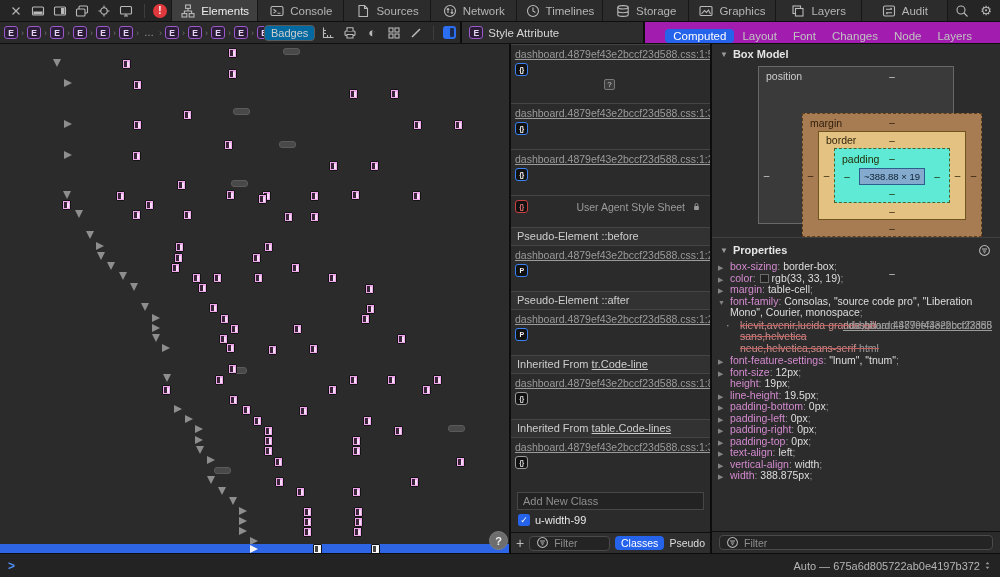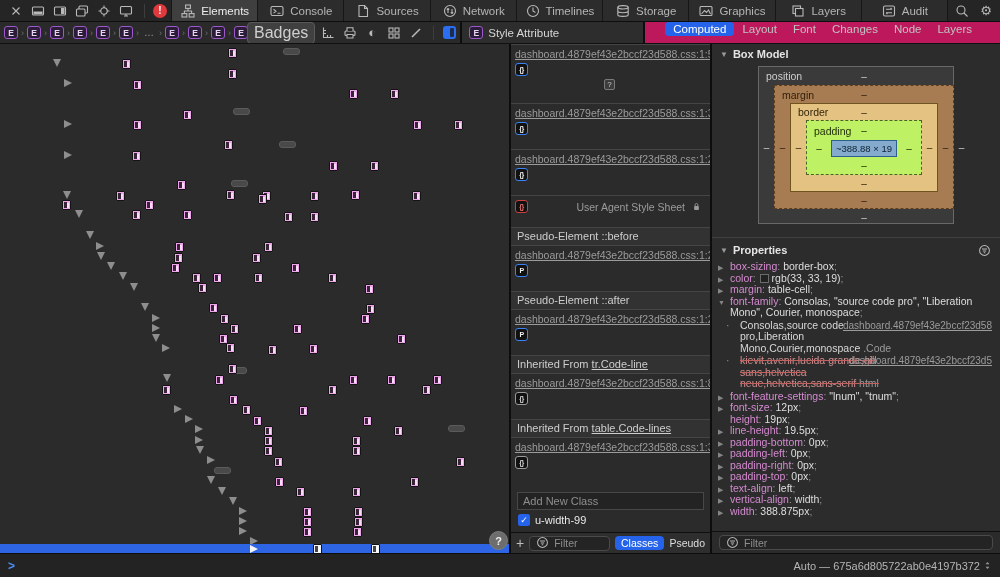--- a/index.html
+++ b/index.html
@@ -24,28 +24,28 @@
   #toolbar-right { display:flex; align-items:center; padding:0 6px; gap:8px; border-left:1px solid #171717; }
 
   
   #row2 { height:22px; display:flex; background:#2a2a2a; border-bottom:1px solid #101010; }
   #breadcrumb-bar { width:511px; display:flex; align-items:center; padding:0 4px; border-right:2px solid #0d0d0d; overflow:hidden; }
   .ebadge { width:14px; height:13px; border:1px solid #9b59c9; border-radius:3px; background:#2b1d38;
     color:#e6d3f2; font-size:8.5px; font-weight:700; display:inline-flex; align-items:center; justify-content:center; flex:none; }
   .bsep { color:#6e6e6e; font-size:9px; margin:0 3px; flex:none; }
   .bell { color:#9a9a9a; font-size:10px; margin:0 2px; flex:none; }
   #crumb-right { margin-left:auto; display:flex; align-items:center; gap:5px; }
-  #badges-button { border:1px solid #5a5a5a; background:#404040; border-radius:4px; color:#cfcfcf;
-    font-size:16px; padding:1px 6px; }
+  #badges-button { border:1px solid #5a5a5a; background:#0369a1; border-radius:4px; color:#cfcfcf;
+    font-size:11px; padding:1px 6px; }
   #inspect-icon { width:13px; height:13px; border-radius:3px; background:#2b6ef2; position:relative; }
   #inspect-icon::after { content:""; position:absolute; right:2px; top:2px; width:4px; height:9px; background:#1b2c4e; border-radius:1px; }
 
   #style-header { width:201px; display:flex; align-items:center; gap:5px; padding:0 7px;
     border-right:2px solid #0d0d0d; background:#2d2d2d; color:#d6d6d6; font-size:11.5px; }
-  #computed-tabs { flex:1; display:flex; align-items:flex-start; justify-content:space-between; padding:0 20px; background:#be185d; }
+  #computed-tabs { flex:1; display:flex; align-items:flex-end; justify-content:space-between; padding:0 20px; background:#a21caf; }
   .ctab { color:#c2c2c2; font-size:11.5px; padding:1px 8px; border-radius:4px; }
   .ctab.sel { background:#2563eb; color:#fff; }
 
   
   #main { flex:1; display:flex; min-height:0; }
 
   
   #tree { width:511px; position:relative; background:#2b2b2b; border-right:2px solid #0d0d0d; overflow:hidden; }
   .tb { position:absolute; width:9px; height:10px; background:#eda6e9; border:1px solid #131313; border-radius:1px; }
   .tb::before { content:""; position:absolute; left:1px; top:1px; width:3px; height:6px; background:#3a2338; }
@@ -102,26 +102,26 @@
   .dis { color:#9a9a9a; font-size:8px; }
   #bm-wrap { height:194px; border-bottom:1px solid #404040; }
   .bm { display:grid; position:relative; }
   .bm-top,.bm-bot,.bm-l,.bm-r { display:flex; align-items:center; justify-content:center; font-size:10px; }
   .bm-top { grid-area:1/1/2/4; position:relative; }
   .bm-bot { grid-area:3/1/4/4; }
   .bm-l { grid-area:2/1/3/2; } .bm-r { grid-area:2/3/3/4; }
   .bm-mid { grid-area:2/2/3/3; display:flex; }
   .bm-label { position:absolute; left:7px; top:50%; transform:translateY(-50%); font-size:10.5px; }
   #bm-position { width:196px; height:158px; margin:4px auto 0; background:#3a3a3a; border:1px solid #686868;
-    grid-template-columns:15px 1fr 15px; grid-template-rows:18px 1fr 16px; color:#cdcdcd; }
+    grid-template-columns:15px 1fr 15px; grid-template-rows:18px 1fr 16px; color:#cdcdcd;gap:28px; }
   #bm-margin { width:100%; height:100%; background:#a87c52; border:1px dashed #5e3f1e;
     grid-template-columns:15px 1fr 15px; grid-template-rows:17px 1fr 16px; color:#2e1d0b; }
   #bm-border { width:100%; height:100%; background:#e3c282; border:1px solid #6f541f;
     grid-template-columns:15px 1fr 15px; grid-template-rows:16px 1fr 16px; color:#33250c; }
-  #bm-padding { width:100%; height:100%; background:#bef264; border:1px dashed #50602a;
+  #bm-padding { width:100%; height:100%; background:#5eead4; border:1px dashed #50602a;
     grid-template-columns:24px 1fr 24px; grid-template-rows:19px 1fr 17px; color:#223009; }
   #bm-content { margin:auto; background:#84abcd; border:1px solid #2d5f8e; color:#0d2133;
     font-size:9.5px; padding:2px 4px; white-space:nowrap; }
 
   #props-wrap { flex:1; min-height:0; overflow:hidden; display:flex; flex-direction:column; }
   #props-title { display:flex; align-items:center; gap:5px; padding:4px 8px 2px; font-weight:700; color:#e4e4e4; }
   #props-title .icn { margin-left:auto; }
   #props { padding:1px 8px 0 6px; overflow:hidden; flex:1; line-height:11.5px; font-size:10.5px; }
   .prow { padding-left:12px; position:relative; }
   .parrow { position:absolute; left:0; top:1px; color:#858585; font-size:7px; }
@@ -641,21 +641,21 @@
                 <circle cx="7" cy="7" r="5.3"></circle>
                 <path d="M4.3 5.5 H9.7 M5.2 7.5 H8.8 M6.2 9.5 H7.8"></path>
               </svg>
             </span>
         </div>
         <div id="props">
             <div class="prow"><span class="parrow">▶</span><span class="pname">box-sizing</span><span class="punct">: </span><span class="pval">border-box</span><span class="punct">;</span></div>
             <div class="prow"><span class="parrow">▶</span><span class="pname">color</span><span class="punct">: </span><span class="swatch" style="background: rgb(33, 33, 33);"></span><span class="pval">rgb(33, 33, 19)</span><span class="punct">;</span></div>
             <div class="prow"><span class="parrow">▶</span><span class="pname">margin</span><span class="punct">: </span><span class="pval">table-cell</span><span class="punct">;</span></div>
             <div class="prow"><span class="parrow">▼</span><span class="pname">font-family</span><span class="punct">: </span><span class="pval">Consolas, "source code pro", "Liberation Mono", Courier, monospace</span><span class="punct">;</span></div>
-            <div class="orow"><span class="obullet">·</span><span class="otext">Consolas,source code pro,Liberation Mono,Courier,monospace <span class="oscope">.Code</span></span><span class="olink">dashboard.4879ef43e2bccf23d58</span></div>
+            <div class="orow"><span class="obullet">·</span><span class="olink">dashboard.4879ef43e2bccf23d58</span></div>
             <div class="orow"><span class="obullet">·</span><span class="otext struck">kievit,avenir,lucida grande,gill sans,helvetica neue,helvetica,sans-serif <span class="oscope">html</span></span><span class="olink">dashboard.4879ef43e2bccf23d5</span></div>
             <div class="prow"><span class="parrow">▶</span><span class="pname">font-feature-settings</span><span class="punct">: </span><span class="pval">"lnum", "tnum"</span><span class="punct">;</span></div>
             <div class="prow"><span class="parrow">▶</span><span class="pname">font-size</span><span class="punct">: </span><span class="pval">12px</span><span class="punct">;</span></div>
             <div class="prow"><span class="pname">height</span><span class="punct">: </span><span class="pval">19px</span><span class="punct">;</span></div>
             <div class="prow"><span class="parrow">▶</span><span class="pname">line-height</span><span class="punct">: </span><span class="pval">19.5px</span><span class="punct">;</span></div>
             <div class="prow"><span class="parrow">▶</span><span class="pname">padding-bottom</span><span class="punct">: </span><span class="pval">0px</span><span class="punct">;</span></div>
             <div class="prow"><span class="parrow">▶</span><span class="pname">padding-left</span><span class="punct">: </span><span class="pval">0px</span><span class="punct">;</span></div>
             <div class="prow"><span class="parrow">▶</span><span class="pname">padding-right</span><span class="punct">: </span><span class="pval">0px</span><span class="punct">;</span></div>
             <div class="prow"><span class="parrow">▶</span><span class="pname">padding-top</span><span class="punct">: </span><span class="pval">0px</span><span class="punct">;</span></div>
             <div class="prow"><span class="parrow">▶</span><span class="pname">text-align</span><span class="punct">: </span><span class="pval">left</span><span class="punct">;</span></div>

